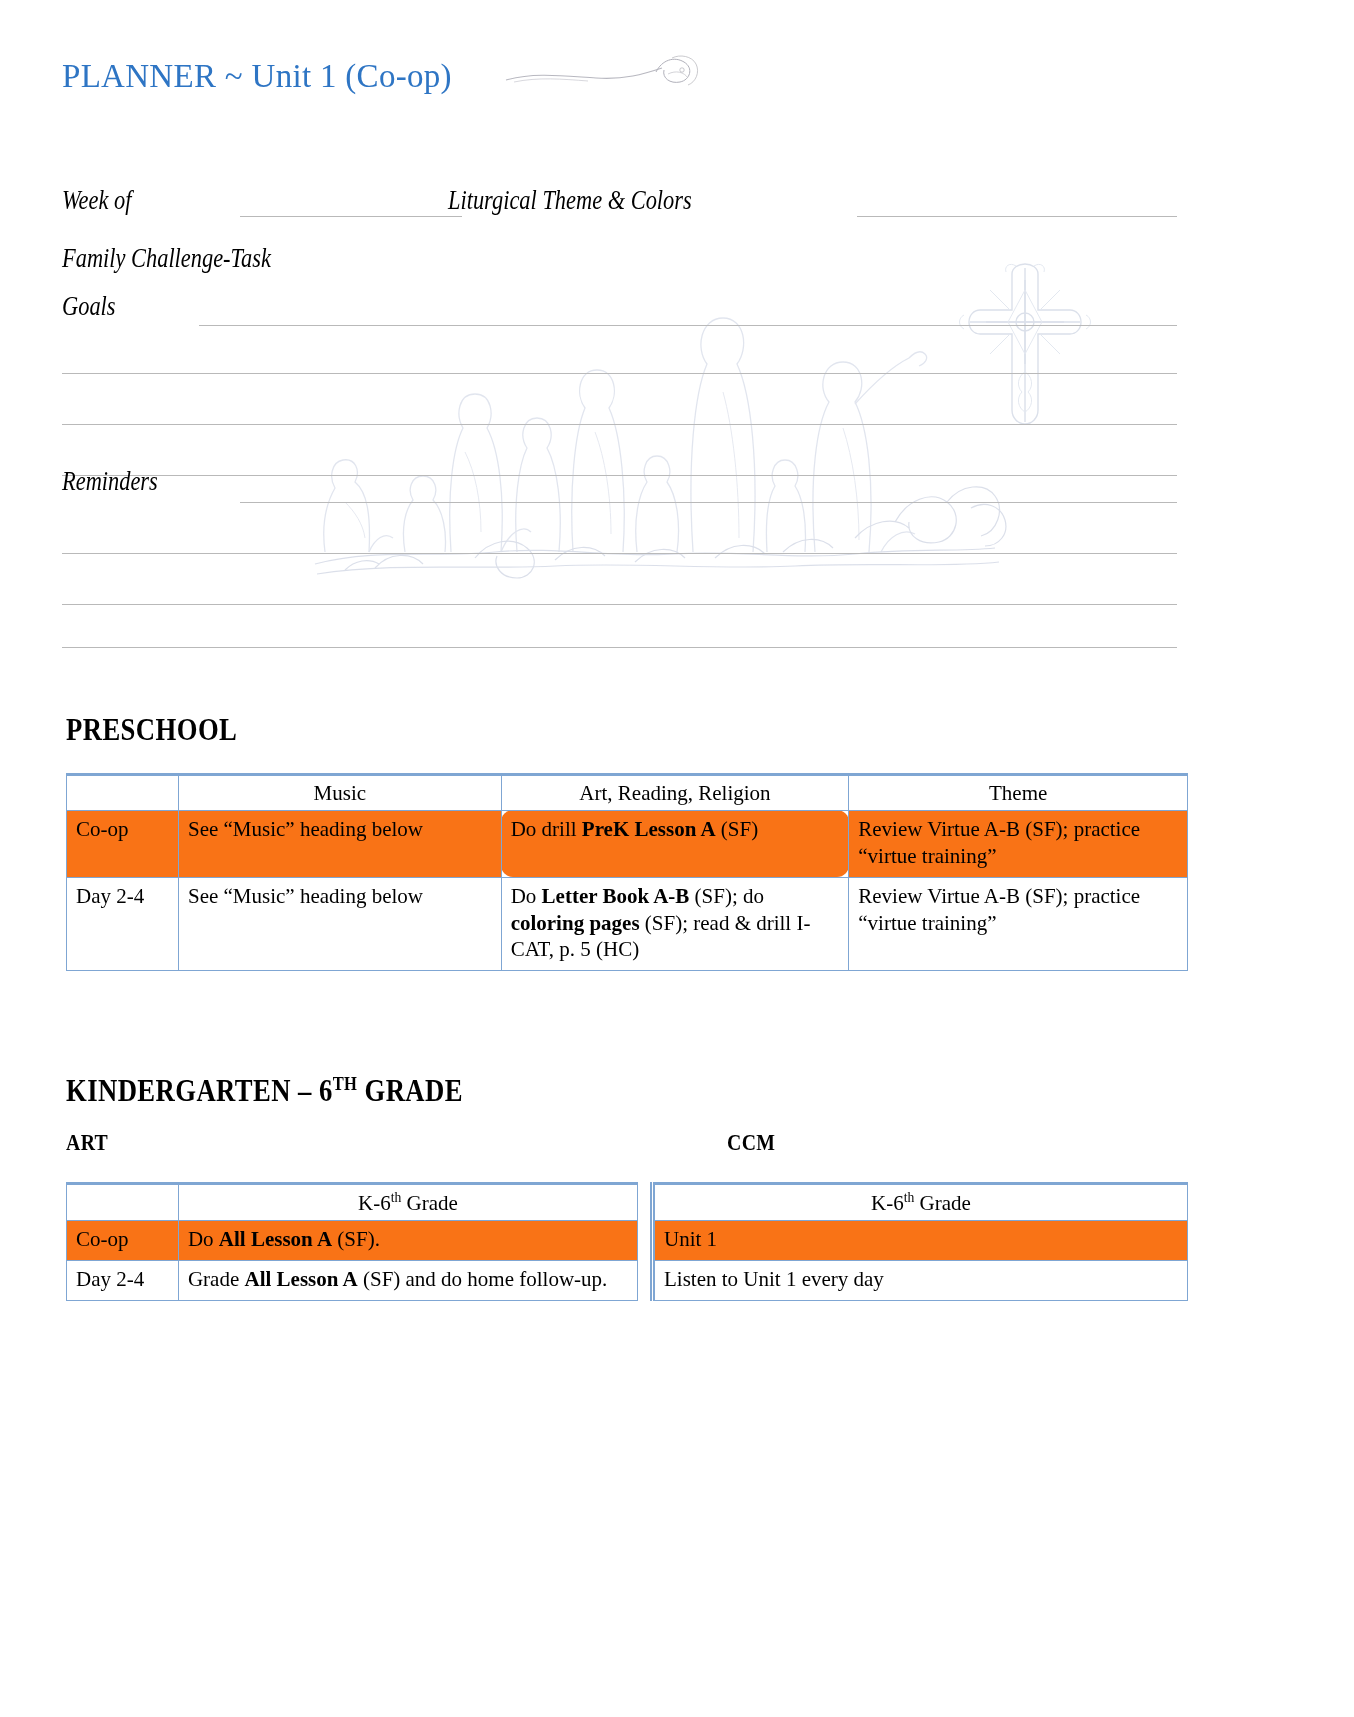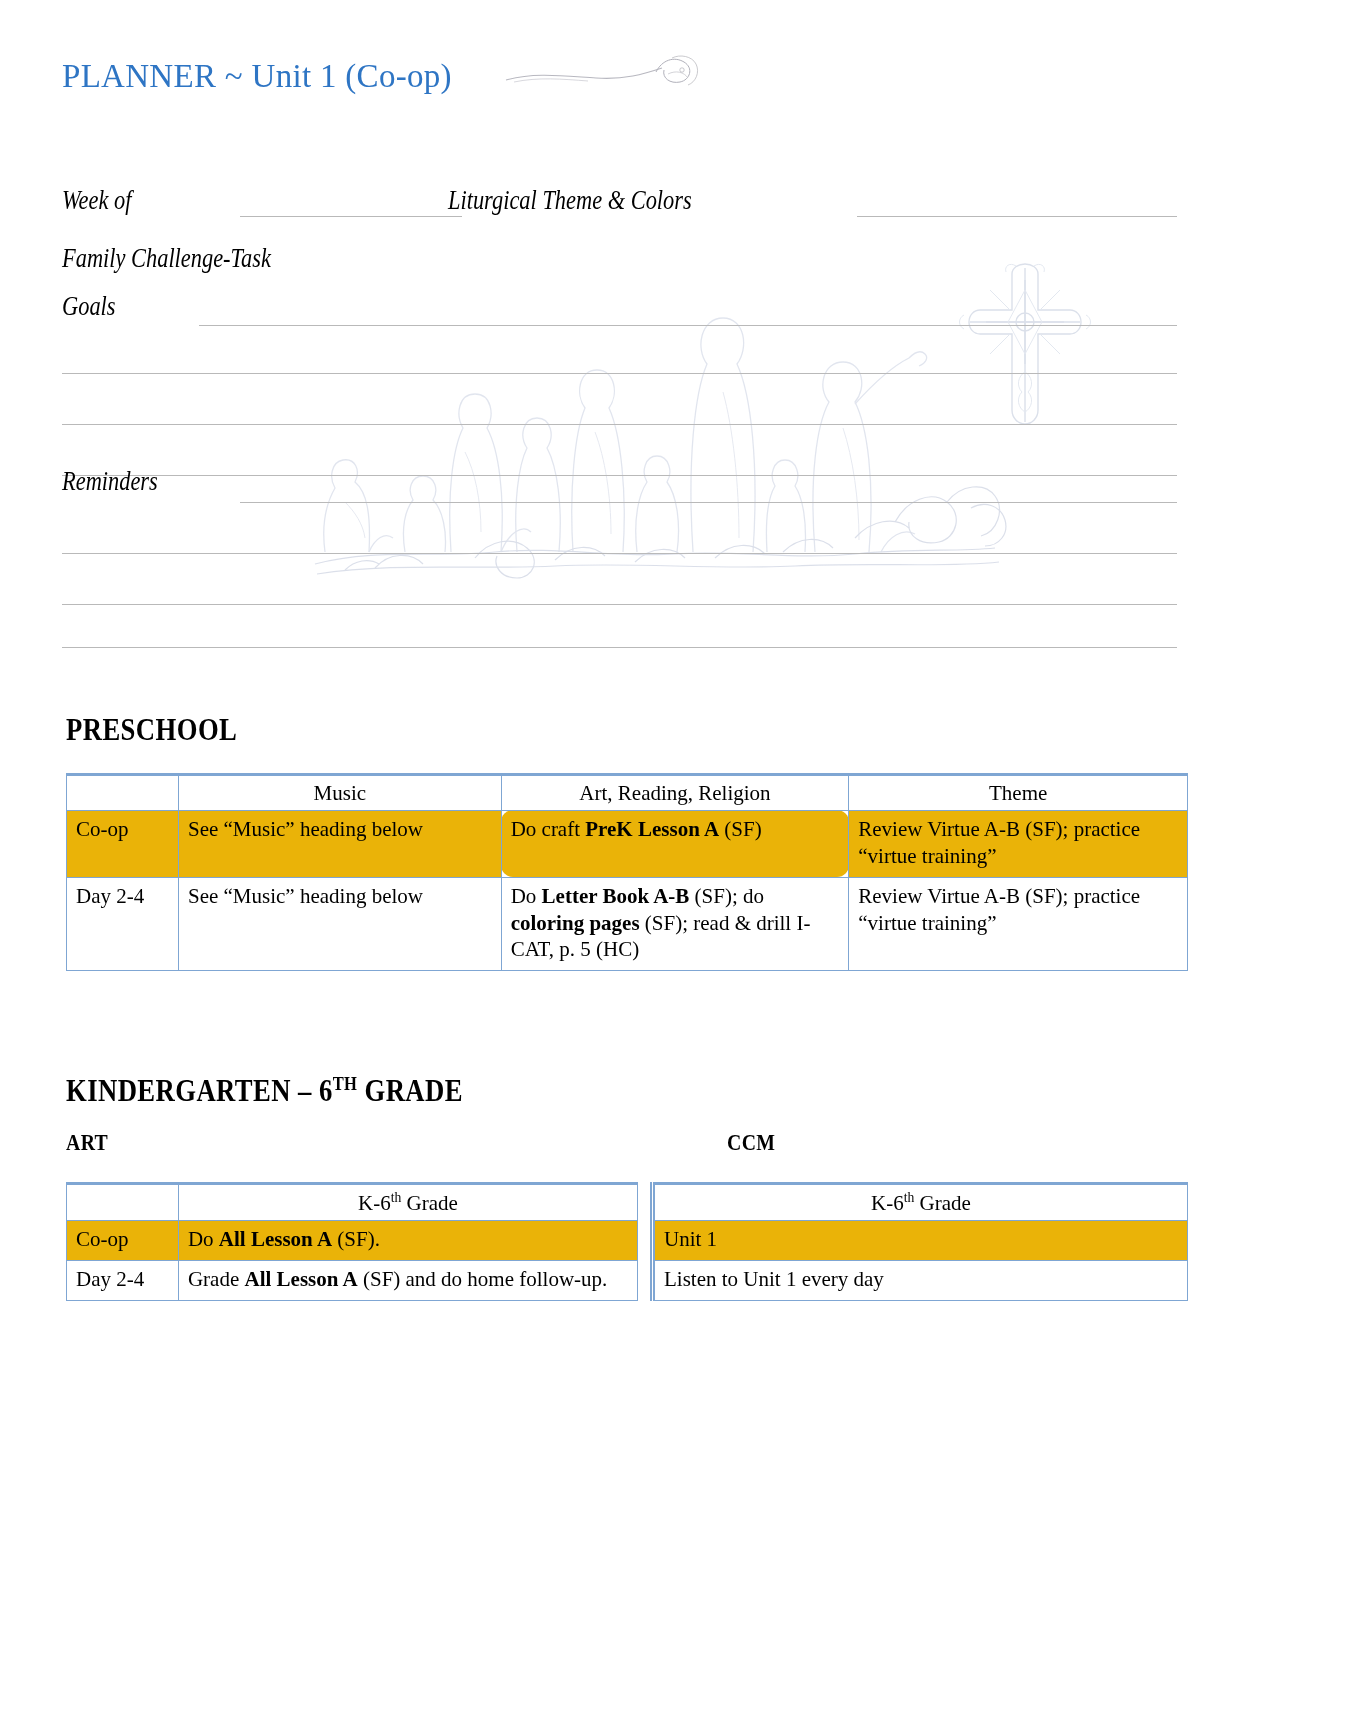--- a/index.html
+++ b/index.html
@@ -124,21 +124,21 @@
     padding: 5px 9px 7px 9px;
     vertical-align: top;
   }
   table.grid tr.hdr td {
     text-align: center;
     border-top: 3px solid #7FA6D3;
     padding-top: 4px;
     padding-bottom: 3px;
   }
   table.grid tr.hdr td.corner { border-top: 3px solid #7FA6D3; }
-  table.grid tr.shaded td { background: #eab308; }
+  table.grid tr.shaded td { background: #f97316; }
   table.grid td.daycol { white-space: nowrap; }
   td b { font-weight: bold; }
   sup { font-size: .65em; vertical-align: super; }
 
   #tbl-preschool { left: 66px; top: 753px; width: 1122px; padding-left: 26px; }
   #tbl-preschool td.c0 { width: 112px; }
   #tbl-preschool td.c1 { width: 323px; }
   #tbl-preschool td.c2 { width: 348px; border-radius: 12px; }
   #tbl-preschool td.c3 { width: 339px; }
   #tbl-preschool tr.r-coop td { height: 60px; }
@@ -264,21 +264,21 @@
     <tbody>
         <tr class="hdr">
       <td class="c0 corner"></td>
       <td class="c1">Music</td>
       <td class="c2">Art, Reading, Religion</td>
       <td class="c3">Theme</td>
     </tr>
     <tr class="shaded r-coop">
       <td class="c0 daycol">Co-op</td>
       <td class="c1">See “Music” heading below</td>
-      <td class="c2"><span>Do craft </span><b>PreK Lesson A</b><span> (SF)</span></td>
+      <td class="c2"><span>Do drill </span><b>PreK Lesson A</b><span> (SF)</span></td>
       <td class="c3">Review Virtue A-B (SF); practice “virtue training”</td>
     </tr>
     <tr class="r-day">
       <td class="c0 daycol">Day 2-4</td>
       <td class="c1">See “Music” heading below</td>
       <td class="c2"><span>Do </span><b>Letter Book A-B</b><span> (SF); do </span><b>coloring pages</b><span> (SF); read &amp; drill I-CAT, p. 5 (HC)</span></td>
       <td class="c3">Review Virtue A-B (SF); practice “virtue training”</td>
     </tr>
   </tbody>
     </table>

